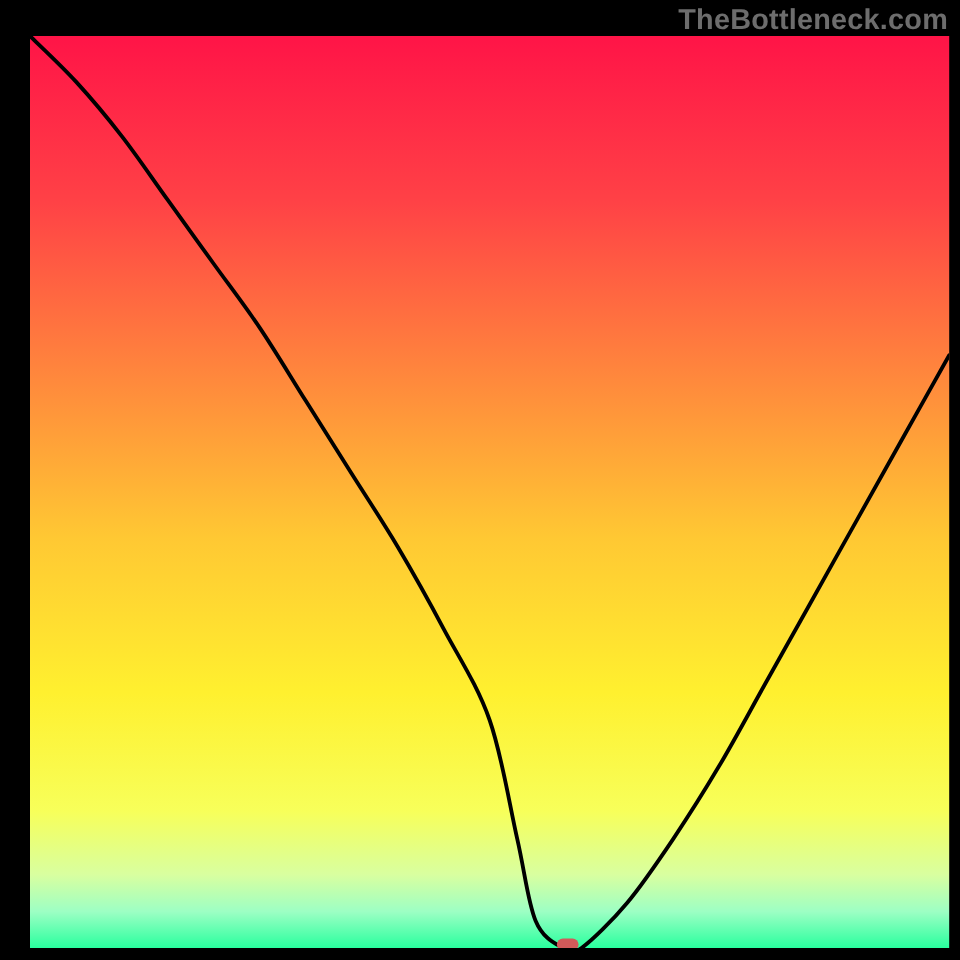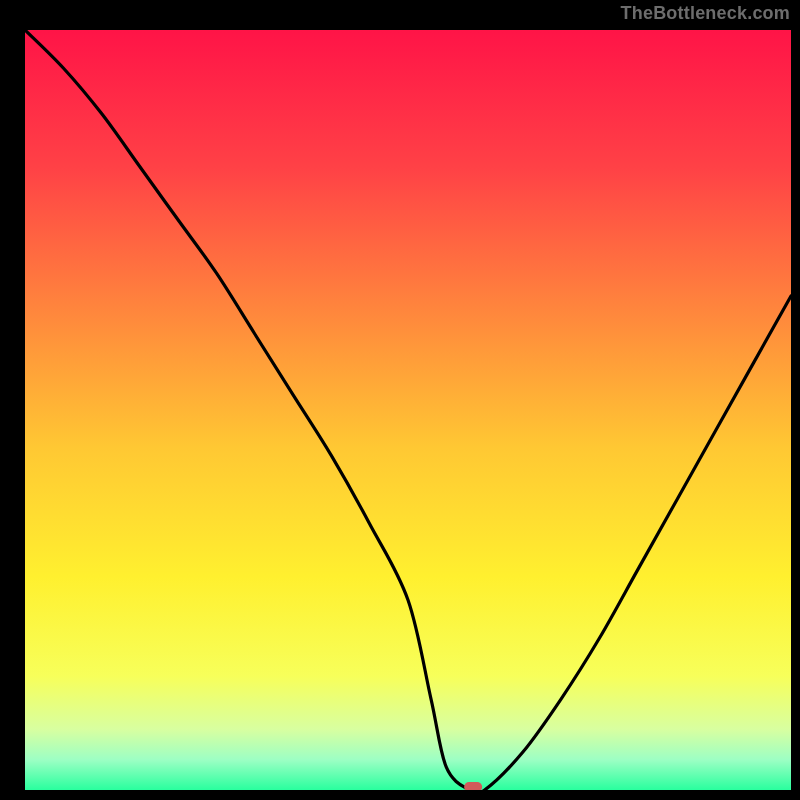--- a/index.html
+++ b/index.html
@@ -14,21 +14,21 @@
   position: relative;
   width: 800px;
   height: 800px;
   background: #000;
 }
 .watermark {
   position: absolute;
   top: 3px;
   right: 10px;
   font-family: Arial, Helvetica, sans-serif;
-  font-size: 18px;
+  font-size: 24px;
   font-weight: 600;
   color: #6d6d6d;
   letter-spacing: 0.2px;
   z-index: 3;
 }
 svg.plot {
   position: absolute;
   left: 0;
   top: 0;
   width: 800px;

